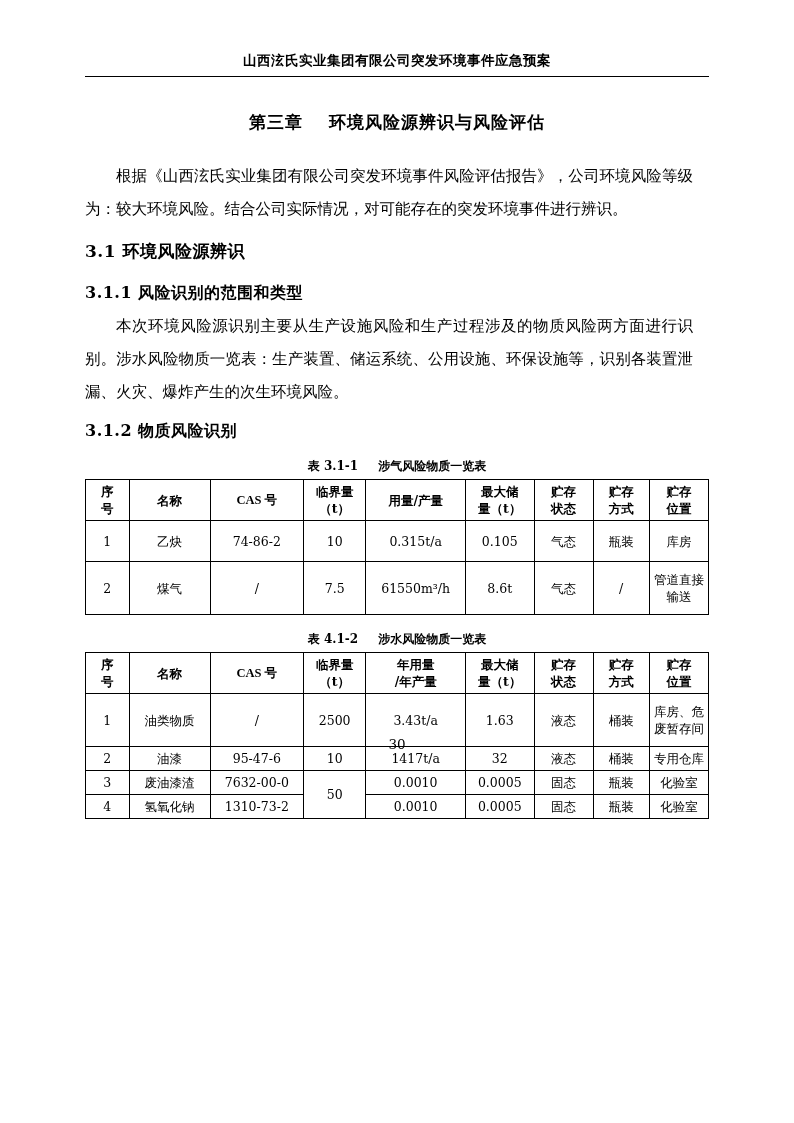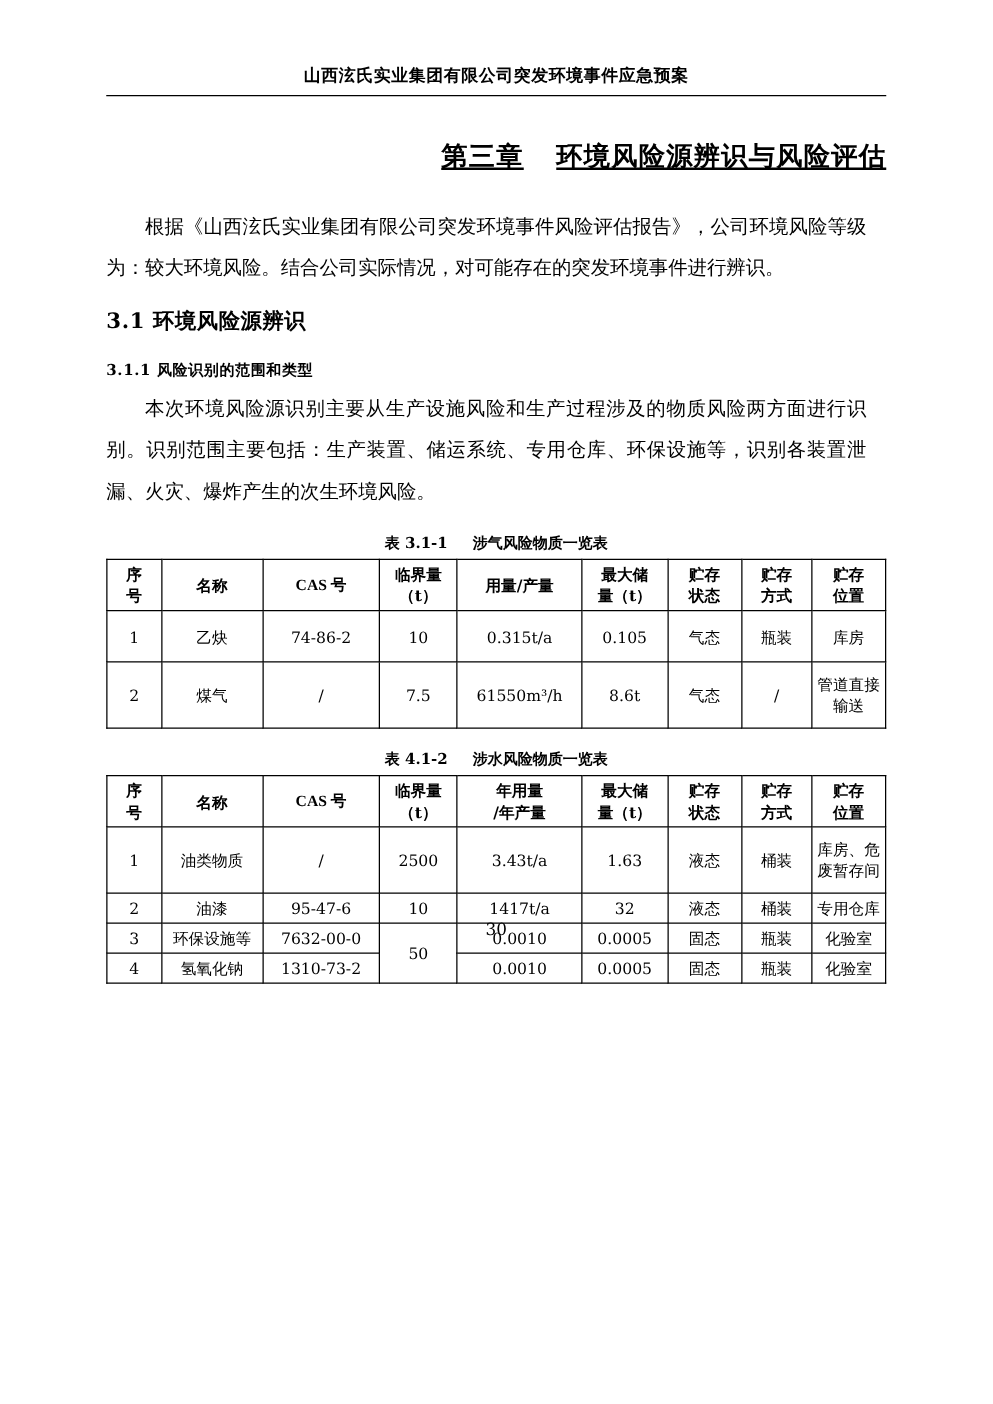--- a/index.html
+++ b/index.html
@@ -31,47 +31,46 @@
     letter-spacing: 0.5px;
     padding-bottom: 6px;
   }
   .header-rule {
     border: 0;
     border-top: 1px solid #000;
     margin: 0 0 34px 0;
   }
   
   .chapter-title {
-    text-align: right;
-    font-size: 21px;
+    text-align: center;
+    font-size: 17px;
     font-weight: bold;
     letter-spacing: 1px;
     margin: 0 0 26px 0;
-    text-decoration: underline;
   }
   .chapter-title .gap {
     display: inline-block;
     width: 26px;
   }
   p.body-text {
     font-size: 15.5px;
     line-height: 33px;
     text-align: justify;
     text-justify: inter-ideograph;
     margin: 0 16px 4px 0;
     text-indent: 2em;
   }
   h2.h2 {
     font-size: 17px;
     font-weight: bold;
     margin: 14px 0 20px 0;
     letter-spacing: 0.5px;
   }
   h3.h3 {
-    font-size: 12px;
+    font-size: 16px;
     font-weight: bold;
     margin: 12px 0 6px 0;
     letter-spacing: 0.5px;
   }
   .tbl-caption {
     text-align: center;
     font-size: 12px;
     font-weight: bold;
     margin: 16px 0 4px 0;
   }
@@ -126,22 +125,23 @@
   <div class="chapter-title">
     <span>第三章</span><span class="gap"></span><span>环境风险源辨识与风险评估</span>
   </div>
 
   <p class="body-text">根据《山西泫氏实业集团有限公司突发环境事件风险评估报告》，公司环境风险等级为：较大环境风险。结合公司实际情况，对可能存在的突发环境事件进行辨识。</p>
 
   <h2 class="h2">3.1  环境风险源辨识</h2>
 
   <h3 class="h3">3.1.1  风险识别的范围和类型</h3>
 
-  <p class="body-text">本次环境风险源识别主要从生产设施风险和生产过程涉及的物质风险两方面进行识别。识别范围主要包括：生产装置、储运系统、专用仓库、环保设施等，识别各装置泄漏、火灾、爆炸产生的次生环境风险。</p>
-
+  <p class="body-text">本次环境风险源识别主要从生产设施风险和生产过程涉及的物质风险两方面进行识别。涉水风险物质一览表：生产装置、储运系统、公用设施、环保设施等，识别各装置泄漏、火灾、爆炸产生的次生环境风险。</p>
+
+  <h3 class="h3">3.1.2  物质风险识别</h3>
 
 
   <div class="tbl-caption">
     <span>表 3.1-1</span><span class="sp"></span><span>涉气风险物质一览表</span>
   </div>
 
   <table class="data">
     <colgroup>
       <col style="width:7%">
       <col style="width:13%">
@@ -278,21 +278,21 @@
         <td class="cas">95-47-6</td>
         <td>10</td>
         <td>1417t/a</td>
         <td>32</td>
         <td>液态</td>
         <td>桶装</td>
         <td>专用仓库</td>
       </tr>
       <tr>
         <td>3</td>
-        <td>环保设施等</td>
+        <td>废油漆渣</td>
         <td class="cas">7632-00-0</td>
         <td rowspan="2">50</td>
         <td>0.0010</td>
         <td>0.0005</td>
         <td>固态</td>
         <td>瓶装</td>
         <td>化验室</td>
       </tr>
       <tr>
         <td>4</td>

